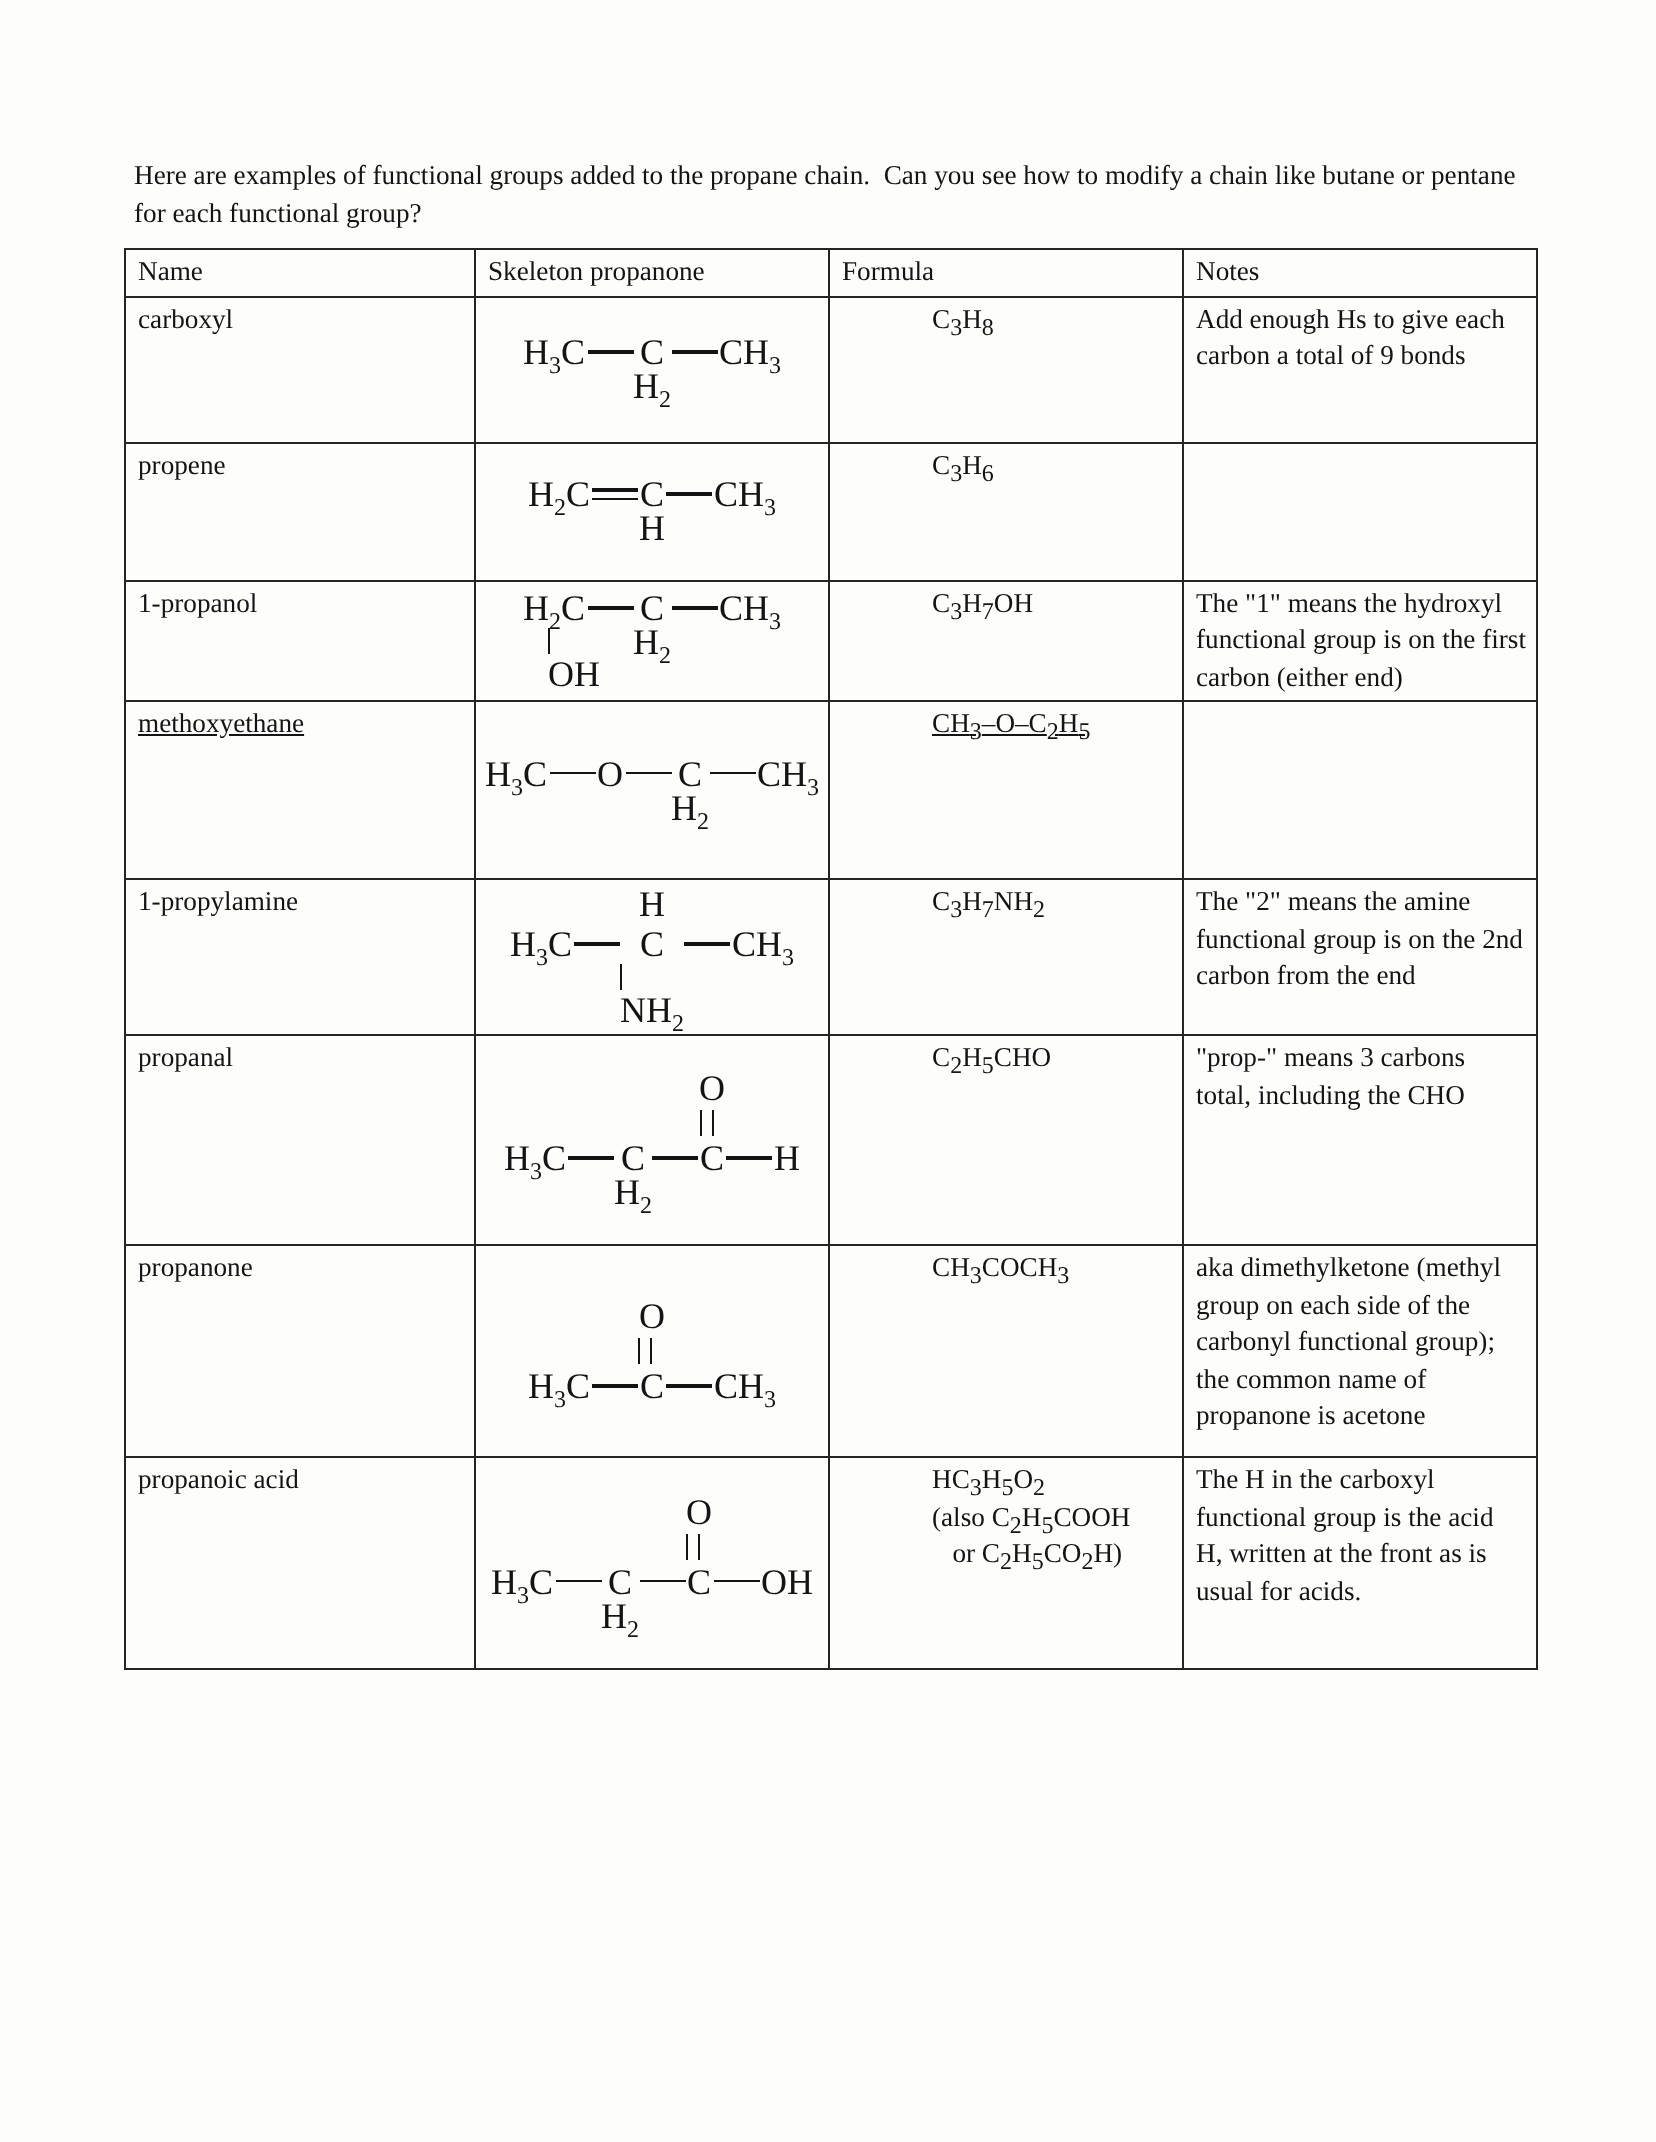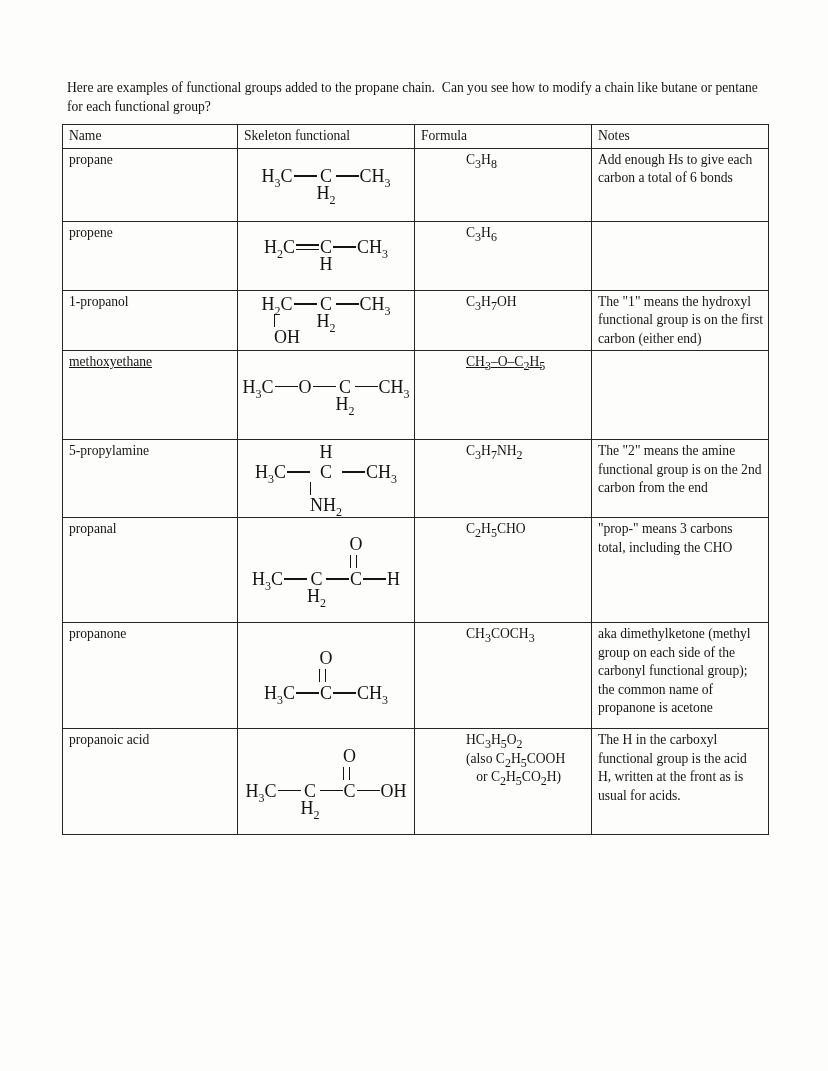--- a/index.html
+++ b/index.html
@@ -84,48 +84,48 @@
   <table class="worksheet">
     <colgroup>
       <col class="c-name">
         <col class="c-struct">
         <col class="c-formula">
         <col class="c-notes">
     </colgroup>
     <thead>
       <tr>
         <th>Name</th>
-        <th>Skeleton functional</th>
+        <th>Skeleton propanone</th>
         <th>Formula</th>
         <th>Notes</th>
       </tr>
     </thead>
     <tbody>
         <tr>
-    <td>propane</td>
+    <td>carboxyl</td>
     <td class="struct-td">
       <span><div class="struct">
                 <div class="atom" style="grid-area: 1 / 1;">H<sub>3</sub>C</div>
                 <div class="atom" style="grid-area: 1 / 3;">C</div>
                 <div class="atom" style="grid-area: 1 / 5;">CH<sub>3</sub></div>
                 <div class="hbond single" style="grid-area: 1 / 2;">
                   <i></i>
                 </div>
                 <div class="hbond single" style="grid-area: 1 / 4;">
                   <i></i>
                 </div>
                 <div class="attach bot" style="grid-area: 2 / 3;">
                   <span class="lbl-none">H<sub>2</sub></span>
                 </div>
               </div></span>
     </td>
     <td>
             <div class="fline">C<sub>3</sub>H<sub>8</sub></div>
           </td>
-    <td>Add enough Hs to give each carbon a total of 6 bonds</td>
+    <td>Add enough Hs to give each carbon a total of 9 bonds</td>
   </tr>
         <tr>
     <td>propene</td>
     <td class="struct-td">
       <span><div class="struct">
                 <div class="atom" style="grid-area: 1 / 1;">H<sub>2</sub>C</div>
                 <div class="atom" style="grid-area: 1 / 3;">C</div>
                 <div class="atom" style="grid-area: 1 / 5;">CH<sub>3</sub></div>
                 <div class="hbond double" style="grid-area: 1 / 2;">
                   <i></i>
@@ -192,21 +192,21 @@
                   <span class="lbl-none">H<sub>2</sub></span>
                 </div>
               </div></span>
     </td>
     <td>
             <div class="fline">CH<sub>3</sub>–O–C<sub>2</sub>H<sub>5</sub></div>
           </td>
     <td></td>
   </tr>
         <tr>
-    <td>5-propylamine</td>
+    <td>1-propylamine</td>
     <td class="struct-td">
       <span><div class="struct">
                 <div class="atom" style="grid-area: 2 / 1;">H<sub>3</sub>C</div>
                 <div class="atom" style="grid-area: 2 / 3;">C</div>
                 <div class="atom" style="grid-area: 2 / 5;">CH<sub>3</sub></div>
                 <div class="hbond single" style="grid-area: 2 / 2;">
                   <i></i>
                 </div>
                 <div class="hbond single" style="grid-area: 2 / 4;">
                   <i></i>

